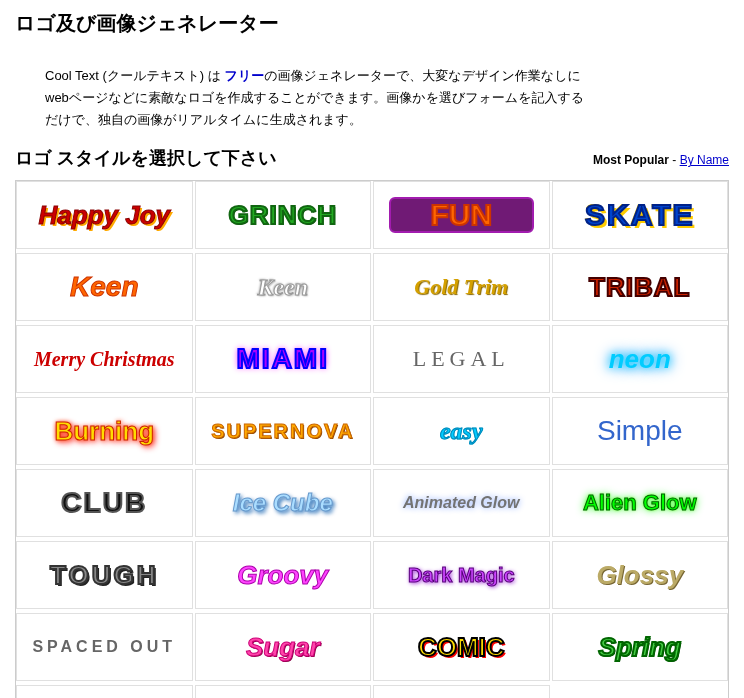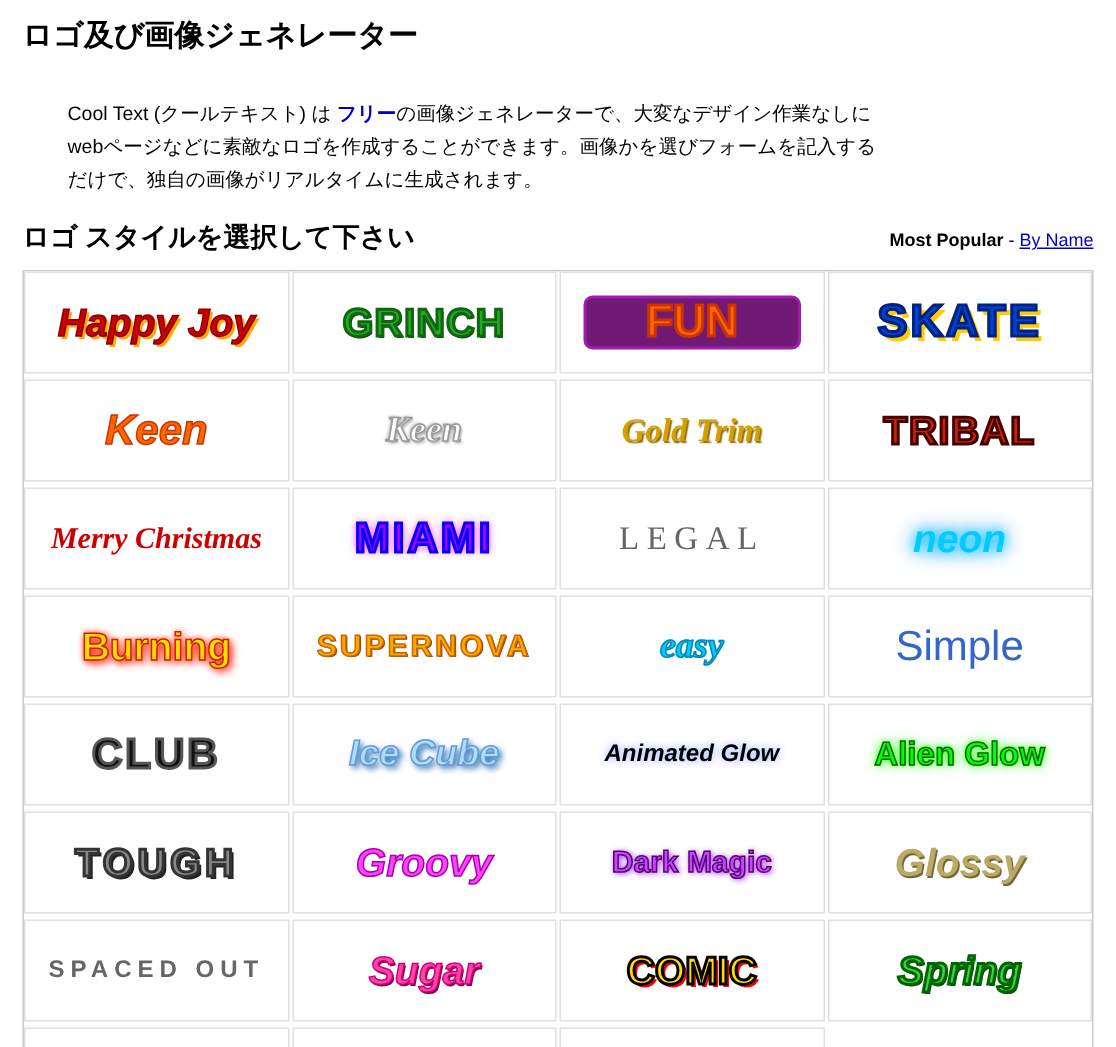--- a/index.html
+++ b/index.html
@@ -215,21 +215,21 @@
       font-size: 24px;
       color: #aaddff;
       -webkit-text-stroke: 1px #6699cc;
       text-shadow: 2px 2px 4px #0055aa;
       font-weight: bold;
       font-style: italic;
     }
     .style-animated-glow {
       font-family: 'Arial', sans-serif;
       font-size: 16px;
-      color: #000000;
+      color: #737373;
       text-shadow: 0 0 6px #88aaff;
       font-style: italic;
     }
     .style-alien-glow {
       font-family: 'Impact', sans-serif;
       font-size: 22px;
       color: #00ff00;
       text-shadow: 0 0 8px #00ff00, 0 0 3px #66ff00;
       -webkit-text-stroke: 1px #006600;
     }

